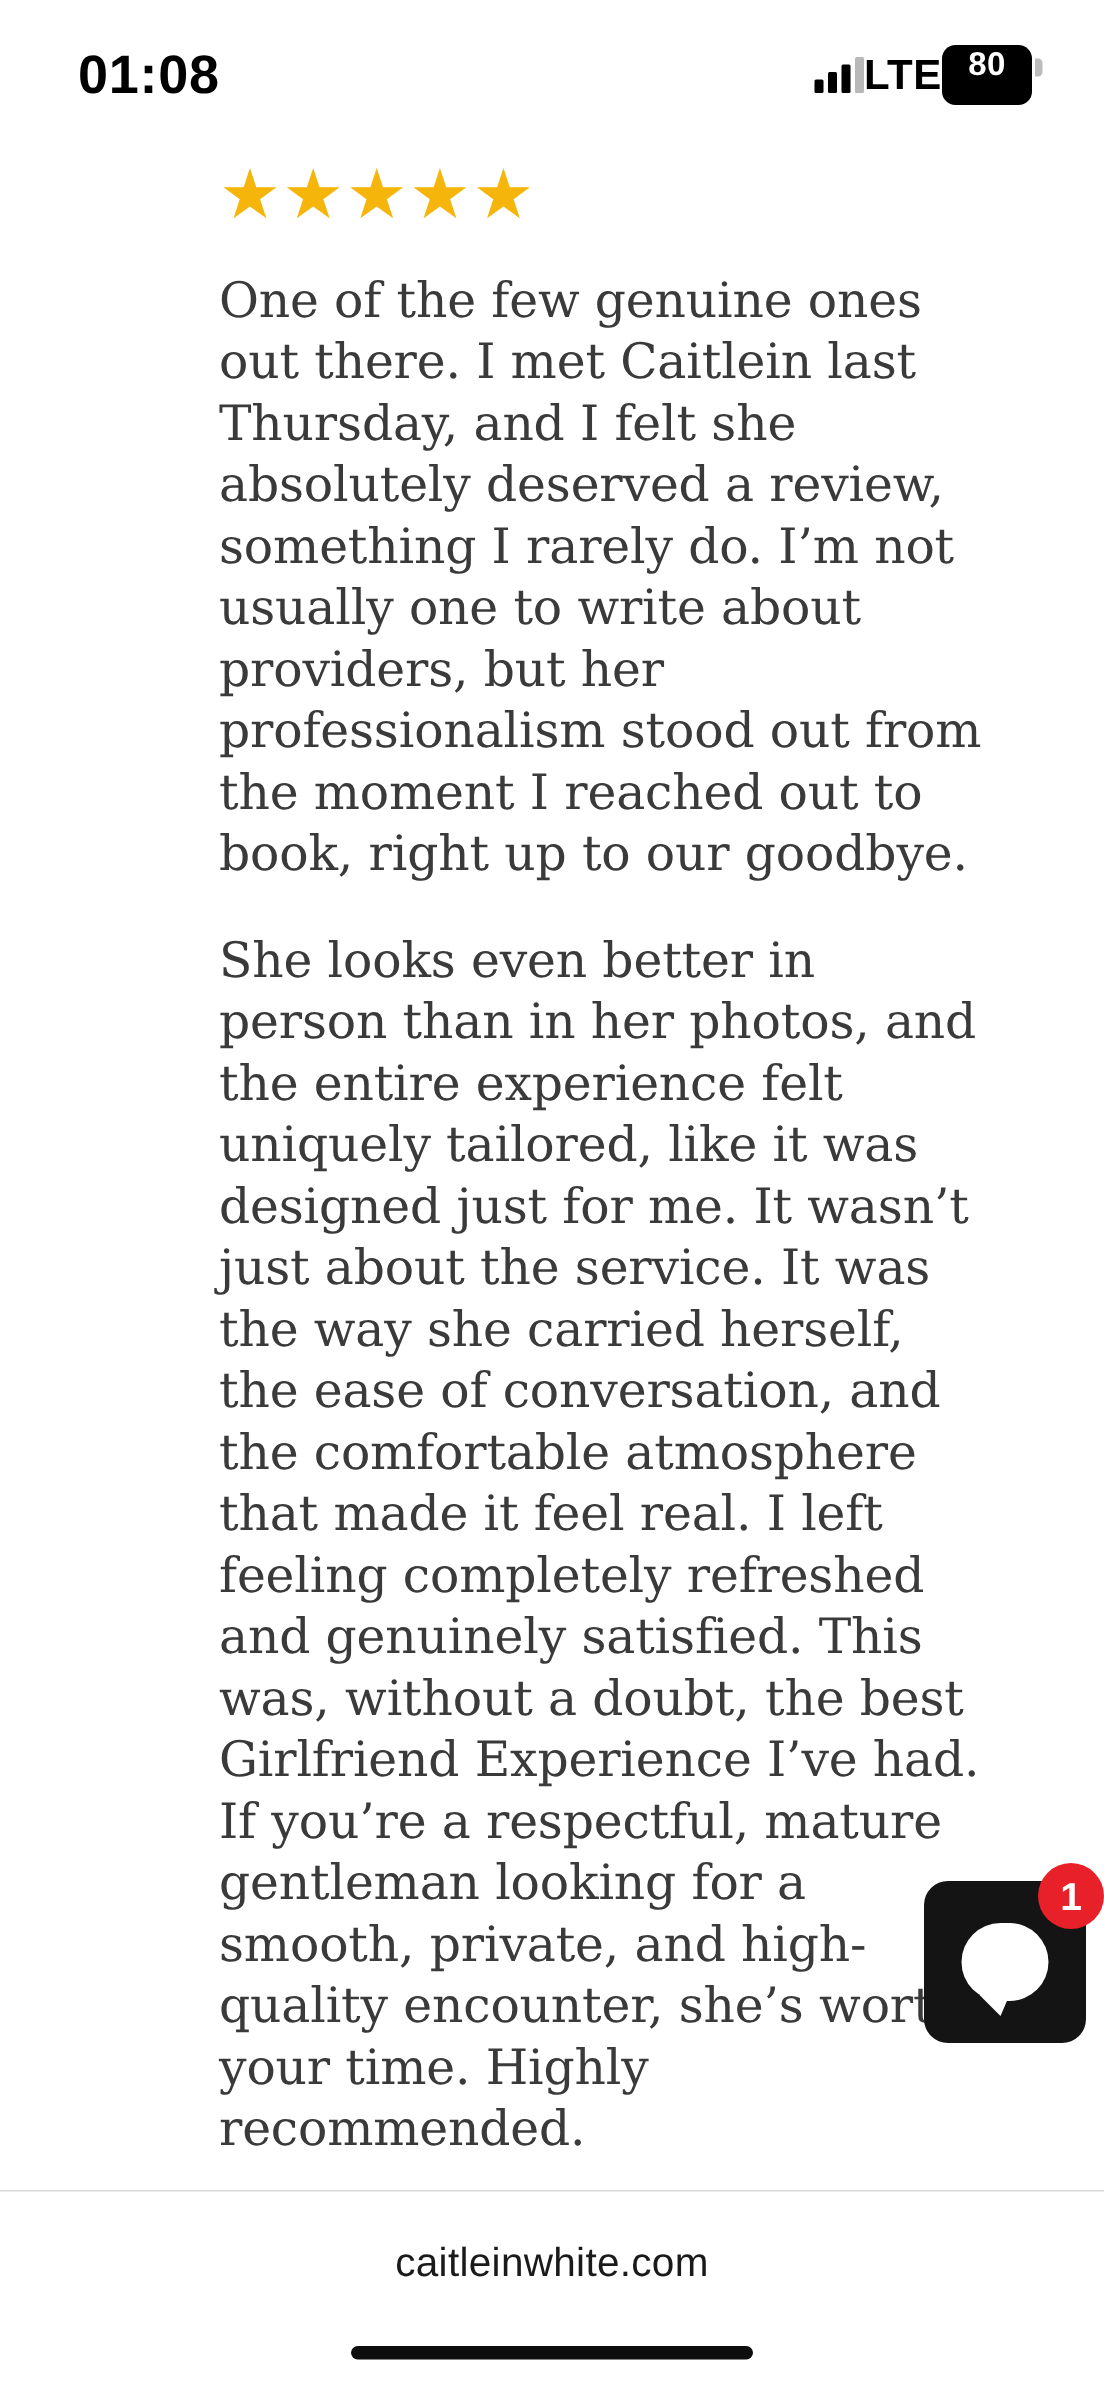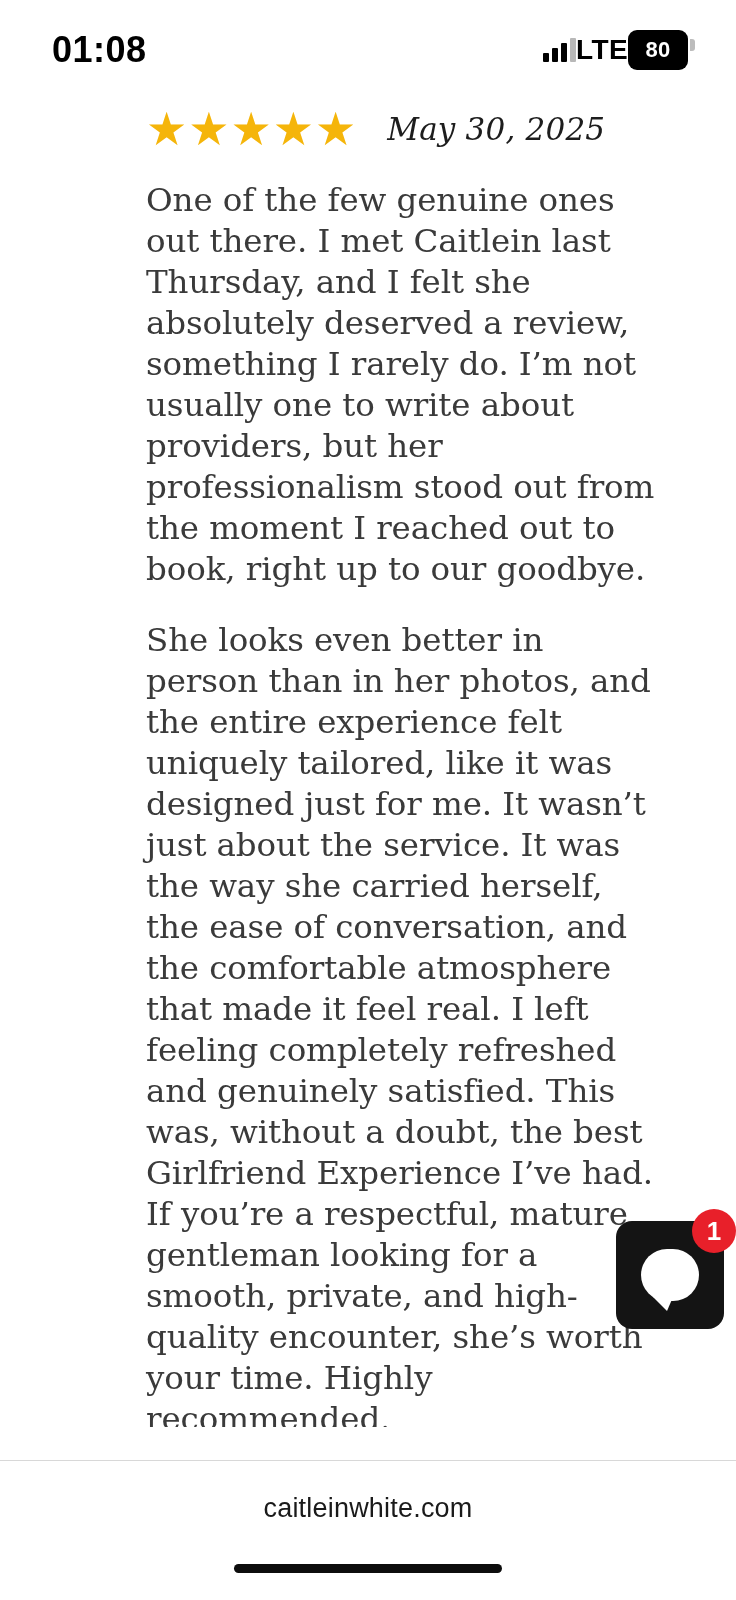--- a/index.html
+++ b/index.html
@@ -62,21 +62,20 @@
     color: #000;
     letter-spacing: 0.4px;
   }
   .battery {
     position: relative;
     width: 60px;
     height: 40px;
     background: #000;
     border-radius: 9px;
     display: flex;
-    align-items: center;
     justify-content: center;
   }
   .battery span {
     color: #fff;
     font-size: 22px;
     font-weight: 700;
     letter-spacing: 0.3px;
   }
   .battery:after {
     content: "";
@@ -192,21 +191,20 @@
   }
 
   
   .browser-bar {
     flex: 0 0 96px;
     border-top: 1px solid #d8d8d8;
     background: #ffffff;
     display: flex;
     align-items: center;
     justify-content: center;
-    margin-top: 33px;
   }
   .url {
     font-size: 27px;
     color: #1a1a1a;
     font-weight: 500;
     letter-spacing: 0.2px;
   }
   .home-indicator-wrap {
     flex: 0 0 44px;
     display: flex;
@@ -240,21 +238,20 @@
       <div class="battery">
         <span>80</span>
       </div>
     </div>
   </div>
 
   <div class="content">
 
     <div class="review-head">
       <div class="stars">★★★★★</div>
-      <div class="review-date">May 30, 2025</div>
     </div>
 
     <div class="review-body">
       <p>One of the few genuine ones out there. I met Caitlein last Thursday, and I felt she absolutely deserved a review, something I rarely do. I’m not usually one to write about providers, but her professionalism stood out from the moment I reached out to book, right up to our goodbye.</p>
       <p>She looks even better in person than in her photos, and the entire experience felt uniquely tailored, like it was designed just for me. It wasn’t just about the service. It was the way she carried herself, the ease of conversation, and the comfortable atmosphere that made it feel real. I left feeling completely refreshed and genuinely satisfied. This was, without a doubt, the best Girlfriend Experience I’ve had. If you’re a respectful, mature gentleman looking for a smooth, private, and high-quality encounter, she’s worth your time. Highly recommended.</p>
     </div>
 
 
     
 

